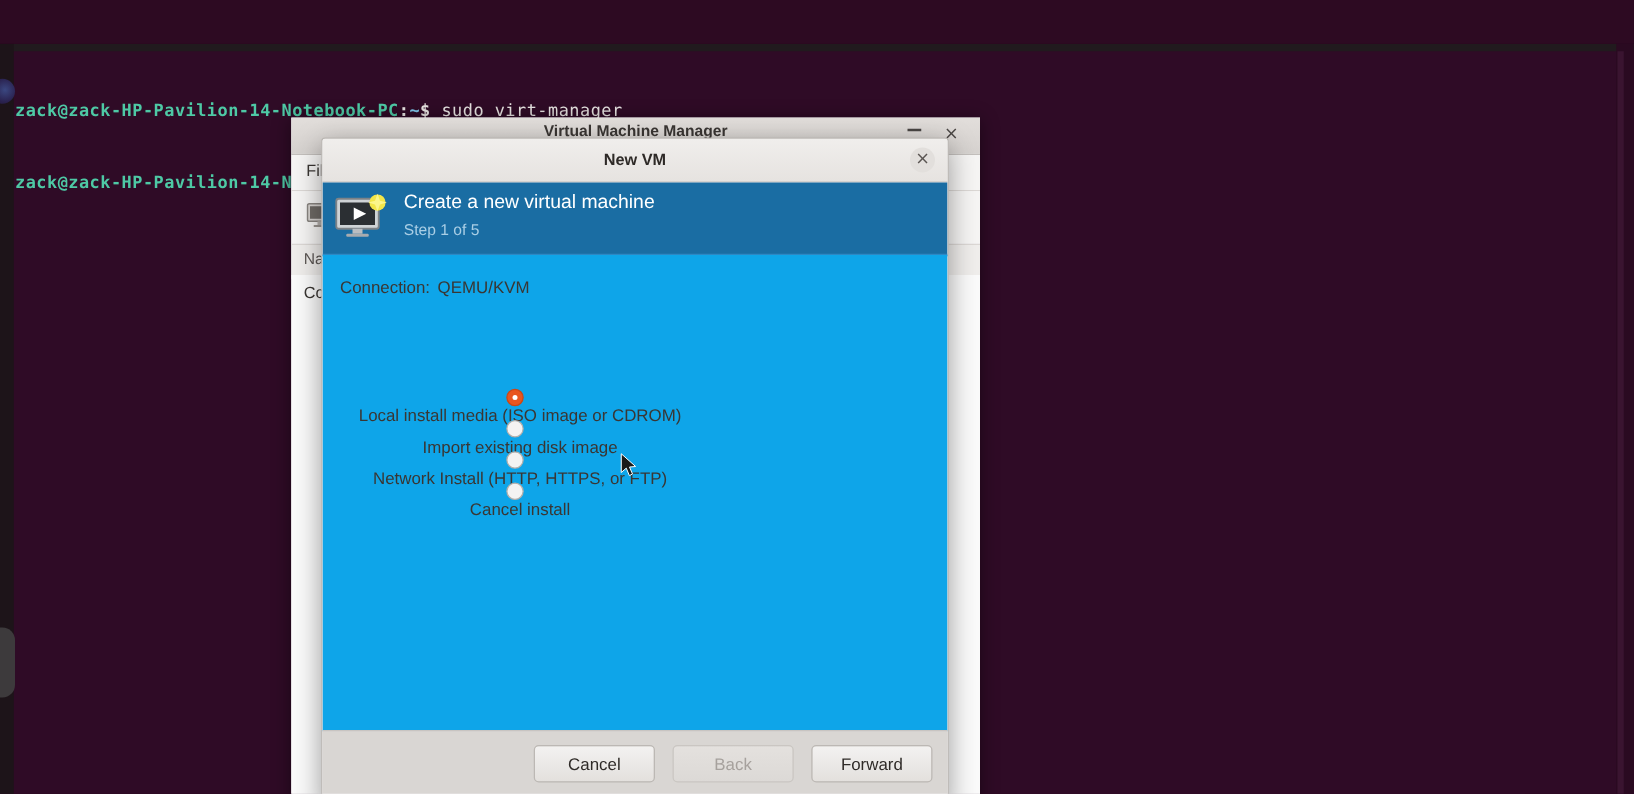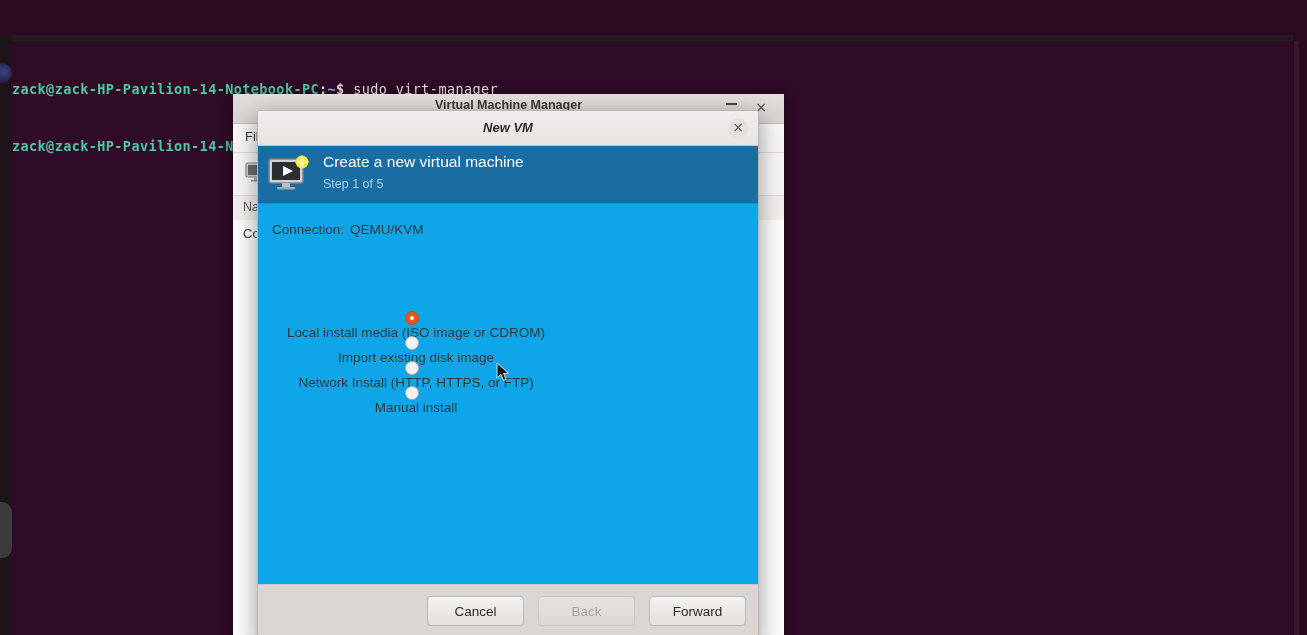--- a/index.html
+++ b/index.html
@@ -204,21 +204,20 @@
     border: 1px solid #bab6b2;
     box-sizing: border-box;
     overflow: hidden;
     border-radius: 3px 3px 0 0;
   }
   .dlg-titlebar {
     position: relative;
     height: 34px;
     background: linear-gradient(to bottom, #f0eeec 0%, #e6e3e0 100%);
     border-bottom: 1px solid #c9c5c1;
-    font-style: italic;
   }
   .dlg-title {
     position: absolute;
     left: 0; right: 0;
     top: 9px;
     text-align: center;
     font-size: 13px;
     font-weight: bold;
     color: #2e2a27;
     font-family: "Liberation Sans", sans-serif;
@@ -449,21 +448,21 @@
         <div class="radio-row">
           <span class="radio-dot"></span>
           <span class="radio-text">Import existing disk image</span>
         </div>
         <div class="radio-row">
           <span class="radio-dot"></span>
           <span class="radio-text">Network Install (HTTP, HTTPS, or FTP)</span>
         </div>
         <div class="radio-row">
           <span class="radio-dot"></span>
-          <span class="radio-text">Manual install</span>
+          <span class="radio-text">Cancel install</span>
         </div>
       </div>
 
     </div>
 
     <div class="dlg-footer">
       <div class="btn cancel">Cancel</div>
       <div class="btn back">Back</div>
       <div class="btn forward">Forward</div>
     </div>

